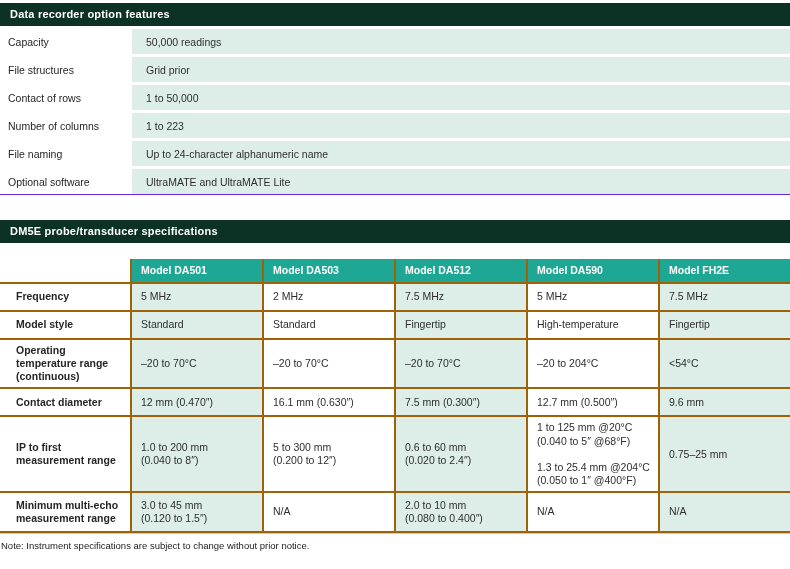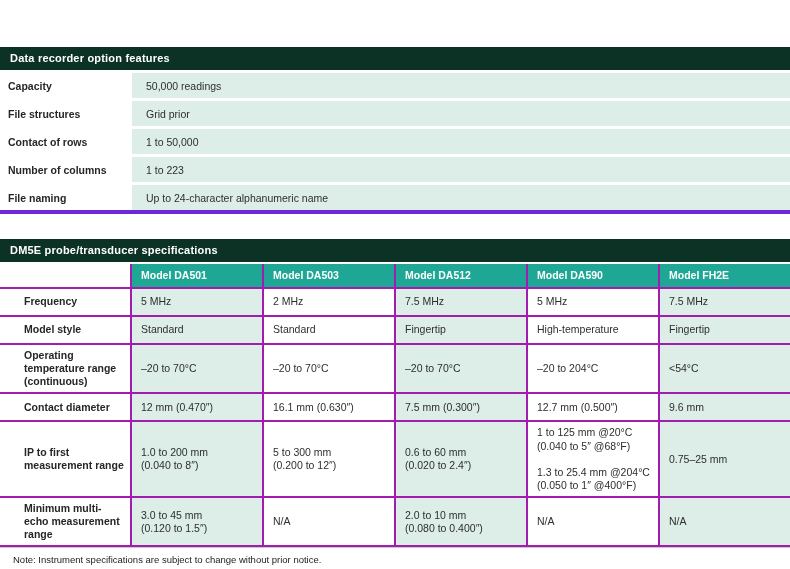--- a/index.html
+++ b/index.html
@@ -13,63 +13,63 @@
 
   
   .bar{
     background:#0c3226;color:#ffffff;
     font-size:11px;font-weight:bold;
     height:23px;line-height:23px;
     padding-left:10px;letter-spacing:.2px;
   }
 
   
-  .t1{border-bottom:4px solid #6d28d9;margin-top:44px;}
+  .t1{border-bottom:1px solid #6d28d9;}
   .t1row{display:flex;margin-top:3px;height:25px;}
   .t1row .lbl{
     width:128px;flex:0 0 128px;background:#ffffff;
     display:flex;align-items:center;padding-left:8px;box-sizing:border-box;
-    font-weight:bold;font-size:10.5px;color:#262626;
+    font-weight:normal;font-size:10.5px;color:#262626;
   }
   .t1row .val{
     flex:1;margin-left:4px;background:#dceee7;
     display:flex;align-items:center;padding-left:14px;box-sizing:border-box;
     font-size:10.5px;color:#2e2e2e;
   }
 
   
   .t2wrap{margin-top:25px;}
   .grid{
     display:grid;
     grid-template-columns:130px repeat(5,1fr);
-    gap:2px;background:#a21caf;margin-top:2px;
+    gap:2px;background:#a16207;margin-top:16px;
     border-bottom:1px solid #c6ccc8;padding-bottom:2px;
   }
   .c{
     display:flex;align-items:center;
     padding:4px 6px 4px 9px;box-sizing:border-box;
     font-size:10.5px;line-height:1.25;white-space:pre-line;color:#2e2e2e;
   }
   .th{
     background:#1ea794;color:#ffffff;font-weight:bold;font-size:10.5px;
     min-height:23px;white-space:normal;
   }
   .blank{background:#ffffff;}
   .lblc{
     background:#ffffff;font-weight:bold;color:#262626;
-    padding-left:24px;white-space:normal;
+    padding-left:16px;white-space:normal;
   }
   .m{background:#dceee7;}
   .w{background:#ffffff;}
   .h26{min-height:26px;}
   .h38{min-height:38px;}
   .h64{min-height:64px;}
 
   .note{
-    margin-top:6px;font-size:9.5px;color:#1c1c1c;padding-left:13px;
+    margin-top:6px;font-size:9.5px;color:#1c1c1c;padding-left:1px;
   }
 </style>
 </head>
 <body>
 
 <div class="page">
 
   <div class="t1">
     <div class="bar">Data recorder option features</div>
 
@@ -85,20 +85,24 @@
       <div class="lbl">Contact of rows</div>
       <div class="val">1 to 50,000</div>
     </div>
     <div class="t1row">
       <div class="lbl">Number of columns</div>
       <div class="val">1 to 223</div>
     </div>
     <div class="t1row">
       <div class="lbl">File naming</div>
       <div class="val">Up to 24-character alphanumeric name</div>
+    </div>
+    <div class="t1row">
+      <div class="lbl">Optional software</div>
+      <div class="val">UltraMATE and UltraMATE Lite</div>
     </div>
   </div>
 
   <div class="t2wrap">
     <div class="bar">DM5E probe/transducer specifications</div>
 
     <div class="grid">
 
       <div class="c blank"></div>
       <div class="c th">Model DA501</div>

